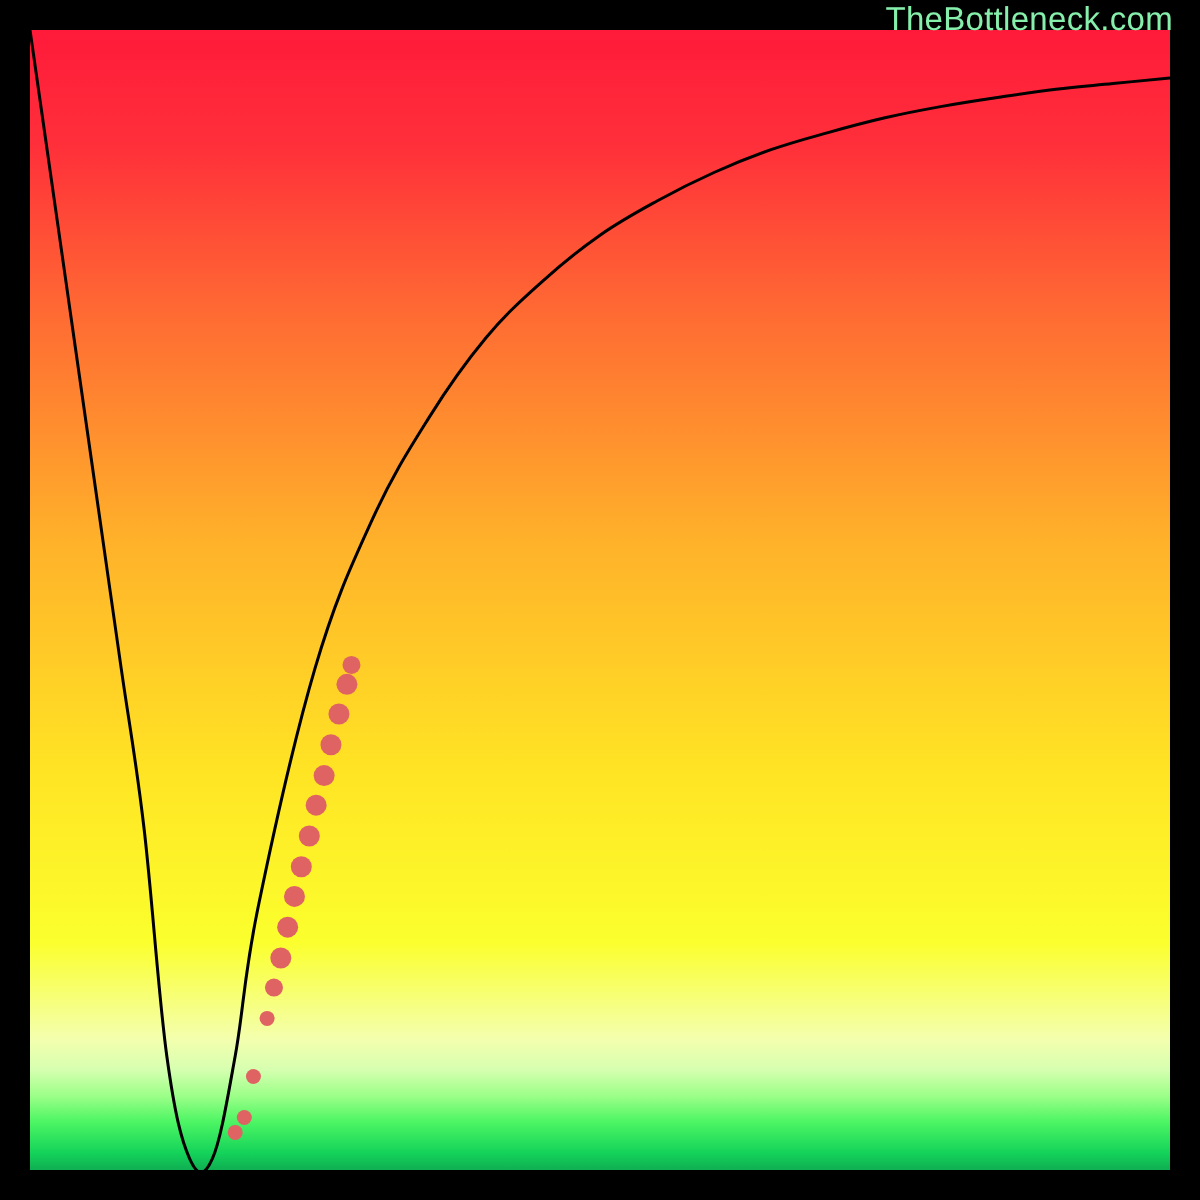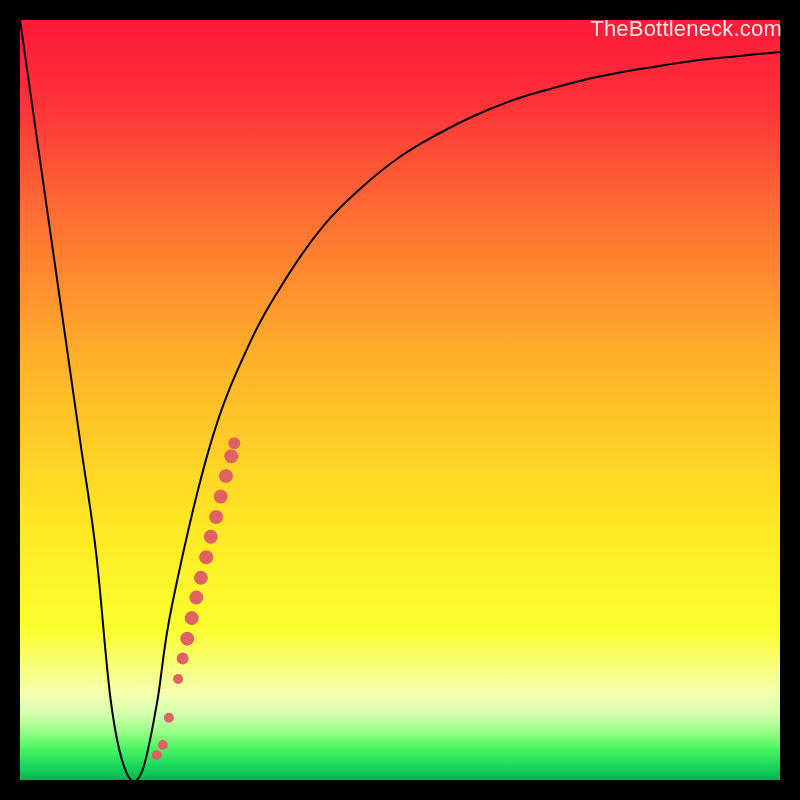--- a/index.html
+++ b/index.html
@@ -20,23 +20,23 @@
   .plot {
     position: absolute;
     left: 20px;
     top: 20px;
     width: 760px;
     height: 760px;
     
   }
   .watermark {
     position: absolute;
-    top: 16px;
+    top: 0px;
     right: 18px;
-    color: #e5e5e5;
+    color: #86efac;
     font-size: 22px;
     font-weight: 500;
     letter-spacing: 0.2px;
     z-index: 10;
   }
   svg { display: block; }
 </style>
 </head>
 <body>
 

